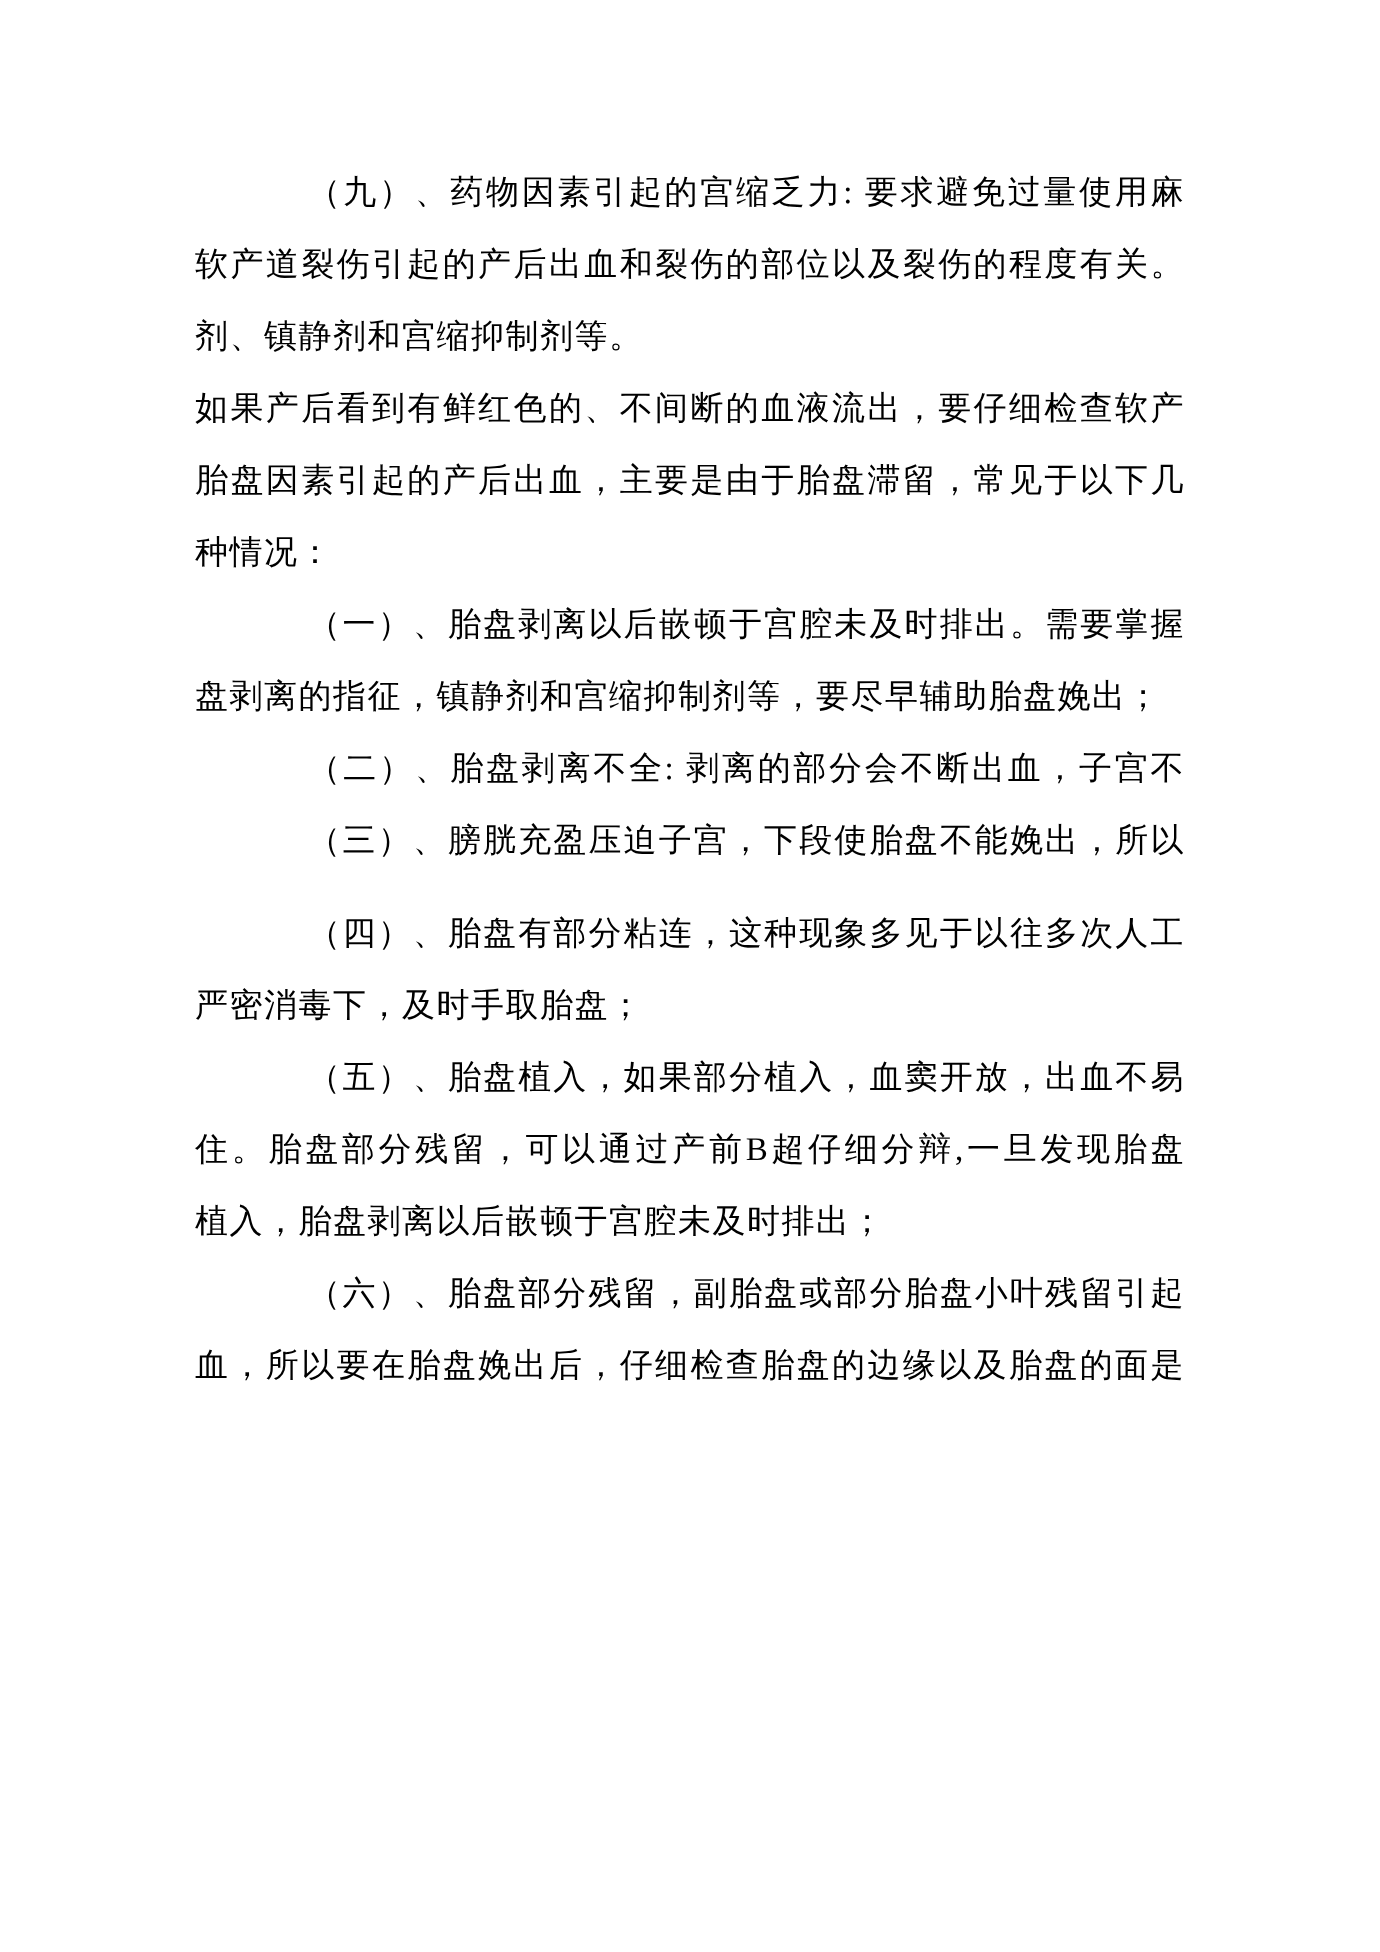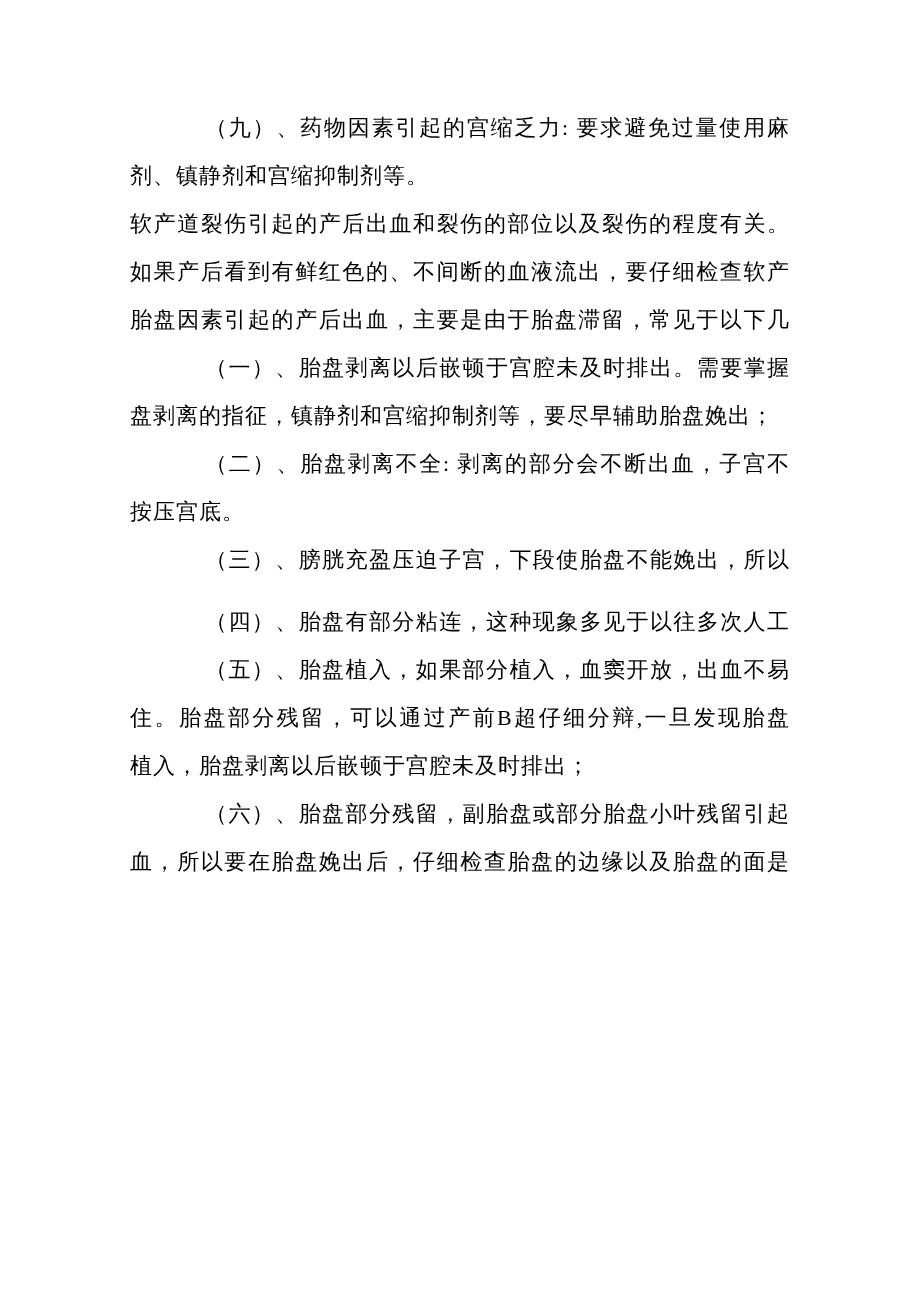--- a/index.html
+++ b/index.html
@@ -43,29 +43,30 @@
   .line.gap {
     margin-top: 14px;
   }
 </style>
 </head>
 <body>
 
 <div class="page" style="background: rgb(255, 255, 255); color: rgb(0, 0, 0);">
   <div class="text-block" id="text-block">
       <div class="line indent justify">（九）、药物因素引起的宫缩乏力: 要求避免过量使用麻醉</div>
+      <div class="line justify">软产道裂伤引起的产后出血和裂伤的部位以及裂伤的程度有关。</div>
       <div class="line">剂、镇静剂和宫缩抑制剂等。</div>
-      <div class="line justify">软产道裂伤引起的产后出血和裂伤的部位以及裂伤的程度有关。</div>
       <div class="line justify">如果产后看到有鲜红色的、不间断的血液流出，要仔细检查软产</div>
       <div class="line justify">胎盘因素引起的产后出血，主要是由于胎盘滞留，常见于以下几</div>
+      <div class="line">种情况：</div>
       <div class="line indent justify">（一）、胎盘剥离以后嵌顿于宫腔未及时排出。需要掌握胎</div>
       <div class="line">盘剥离的指征，镇静剂和宫缩抑制剂等，要尽早辅助胎盘娩出；</div>
       <div class="line indent justify">（二）、胎盘剥离不全: 剥离的部分会不断出血，子宫不能</div>
-      <div class="line">按压宫底。</div>
       <div class="line indent justify">（三）、膀胱充盈压迫子宫，下段使胎盘不能娩出，所以要</div>
       <div class="line indent justify gap">（四）、胎盘有部分粘连，这种现象多见于以往多次人工流</div>
+      <div class="line">严密消毒下，及时手取胎盘；</div>
       <div class="line indent justify">（五）、胎盘植入，如果部分植入，血窦开放，出血不易止</div>
       <div class="line justify">住。胎盘部分残留，可以通过产前B超仔细分辩,一旦发现胎盘</div>
       <div class="line">植入，胎盘剥离以后嵌顿于宫腔未及时排出；</div>
       <div class="line indent justify">（六）、胎盘部分残留，副胎盘或部分胎盘小叶残留引起出</div>
       <div class="line justify">血，所以要在胎盘娩出后，仔细检查胎盘的边缘以及胎盘的面是</div>
     </div>
 </div>
 
 </body></html>

